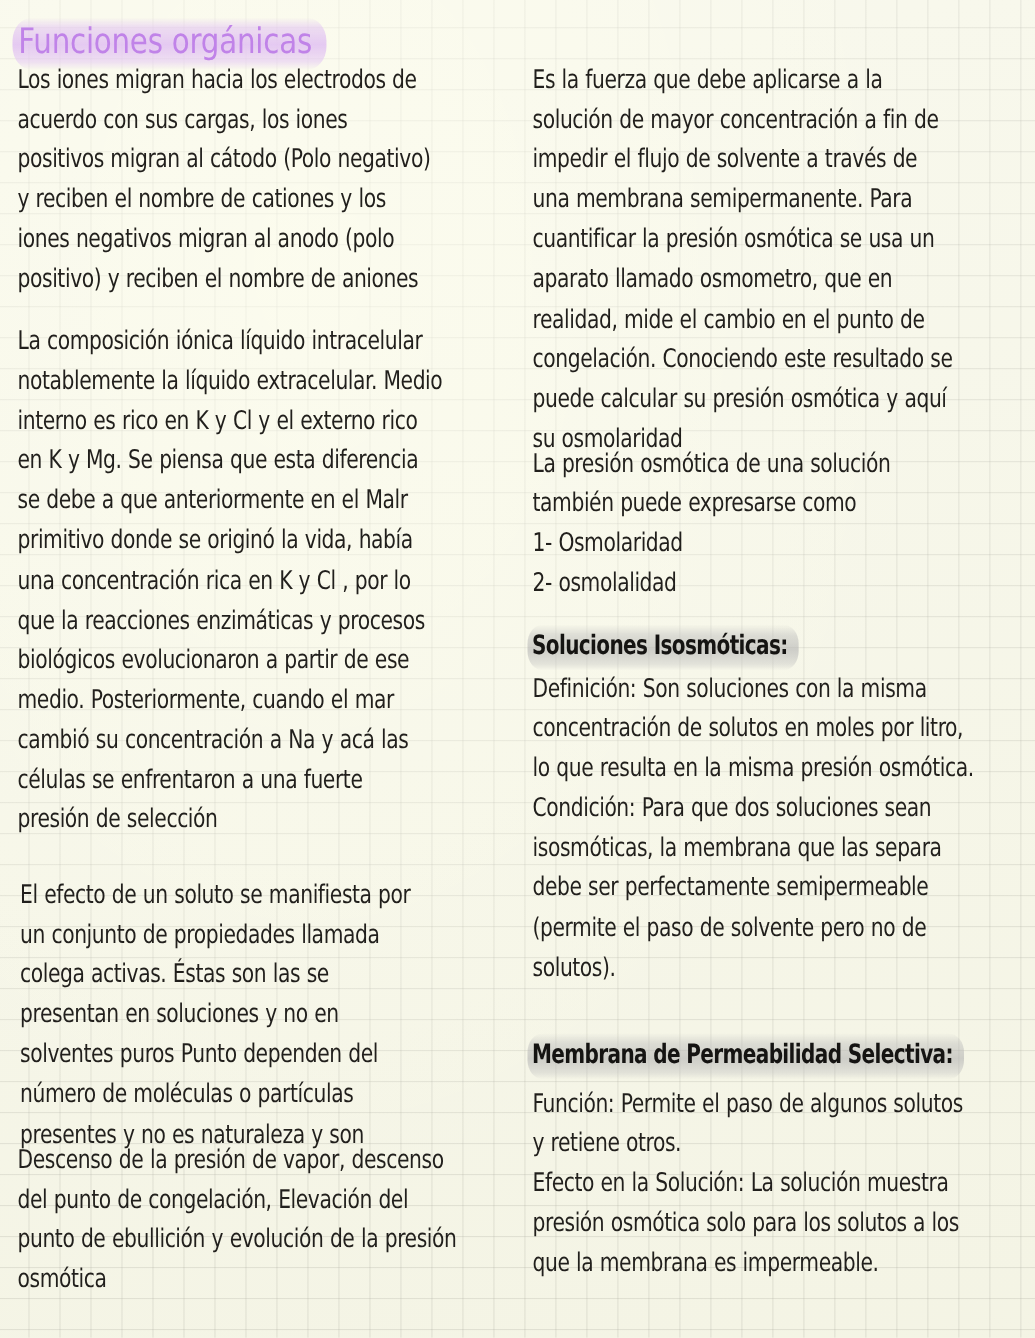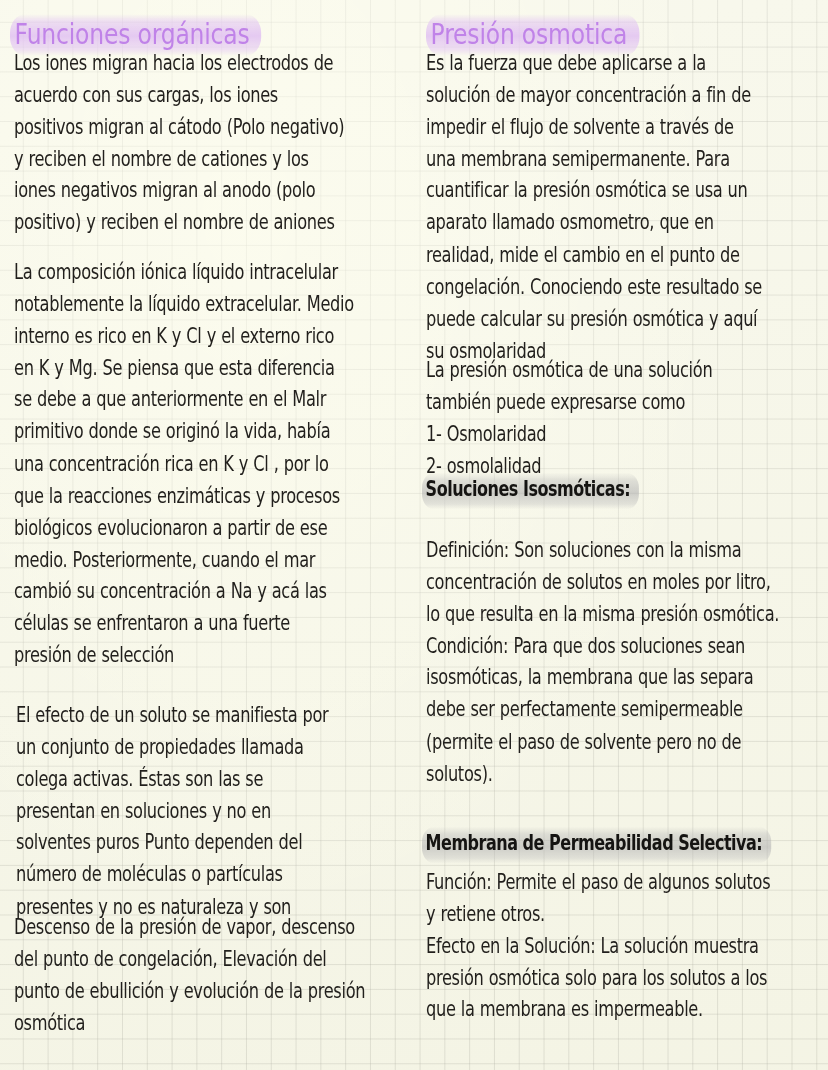--- a/index.html
+++ b/index.html
@@ -183,41 +183,38 @@
 
       <div class="blk hand para" style="top:912px; left:14px; width:404px;">Descenso de la presión de vapor, descenso
 del punto de congelación, Elevación del
 punto de ebullición y evolución de la presión
 osmótica</div>
 
     </div>
 
     <div class="col col-right">
 
-      <div class="blk h-purple-wrap" style="top:16px; left:12px;">
-        <span class="h-purple">Presión osmotica</span>
-      </div>
 
       <div class="blk hand para" style="top:48px; left:12px; width:398px;">Es la fuerza que debe aplicarse a la
 solución de mayor concentración a fin de
 impedir el flujo de solvente a través de
 una membrana semipermanente. Para
 cuantificar la presión osmótica se usa un
 aparato llamado osmometro, que en
 realidad, mide el cambio en el punto de
 congelación. Conociendo este resultado se
 puede calcular su presión osmótica y aquí
 su osmolaridad</div>
 
       <div class="blk hand para" style="top:355px; left:12px; width:398px;">La presión osmótica de una solución
 también puede expresarse como
 1- Osmolaridad
 2- osmolalidad</div>
 
-      <div class="blk h-bold-wrap" style="top:474px; left:12px;">
+      <div class="blk h-bold-wrap" style="top:501px; left:12px;">
         <span class="h-bold">Soluciones Isosmóticas:</span>
       </div>
 
       <div class="blk hand para" style="top:535px; left:12px; width:402px;">Definición: Son soluciones con la misma
 concentración de solutos en moles por litro,
 lo que resulta en la misma presión osmótica.
 Condición: Para que dos soluciones sean
 isosmóticas, la membrana que las separa
 debe ser perfectamente semipermeable
 (permite el paso de solvente pero no de

